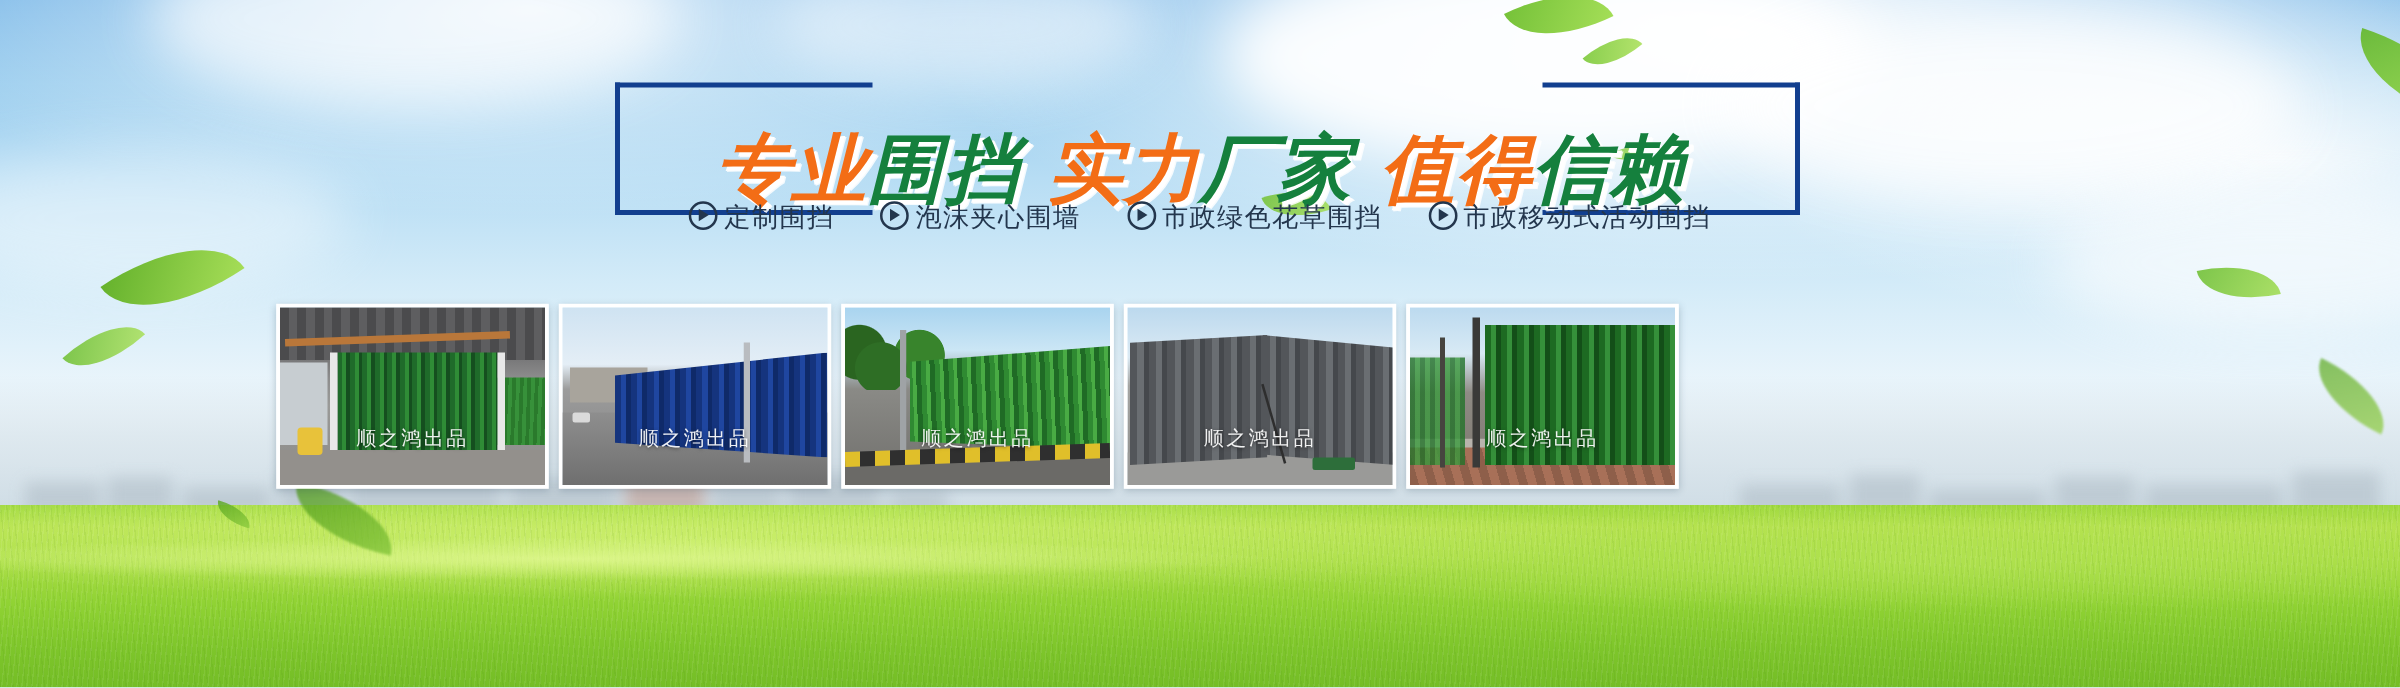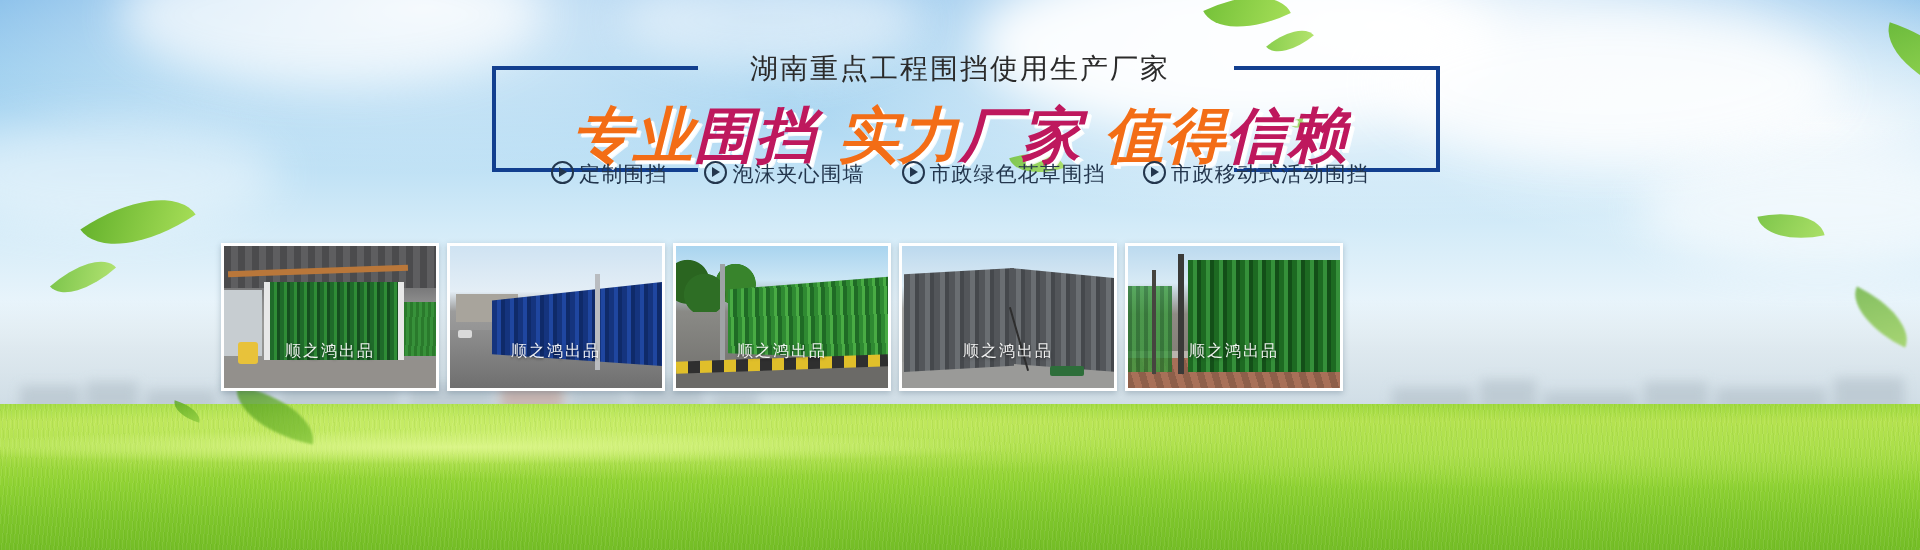--- a/index.html
+++ b/index.html
@@ -85,21 +85,21 @@
     font-size:28px;letter-spacing:2px;color:#2b2b2b;font-weight:400;
     font-family:"DejaVu Sans","Liberation Sans",sans-serif;}
 
   
   .headline{position:absolute;left:0;top:96px;width:1920px;text-align:center;
     font-size:60px;font-weight:bold;font-style:italic;letter-spacing:1px;
     white-space:nowrap;font-family:"DejaVu Sans","Liberation Sans",sans-serif;}
   .headline .w{display:inline-block;
     text-shadow:3px 3px 0 #ffffff, 4px 4px 0 rgba(255,255,255,.85);text-align:center;}
   .or{color:#f36d16;}
-  .bl2{color:#be185d;font-style:italic;}
+  .bl2{color:#15803d;font-style:italic;}
   .gap{display:inline-block;width:22px;}
 
   
   .bullets{position:absolute;left:0;top:160px;width:1920px;}
   .brow{width:1920px;text-align:center;white-space:nowrap;margin-bottom:8px;}
   .bitem{display:inline-block;margin:0 16px;font-size:21px;color:#23364d;
     letter-spacing:1px;vertical-align:middle;}
   .pico{display:inline-block;width:19px;height:19px;border:2px solid #23364d;
     border-radius:50%;position:relative;vertical-align:-3px;margin-right:5px;}
   .pico:after{content:"";position:absolute;left:6px;top:4px;
@@ -227,21 +227,20 @@
 
   <div class="bracket">
     <div class="bk bk-l-v"></div>
       <div class="bk bk-l-t"></div>
       <div class="bk bk-l-b"></div>
     <div class="bk bk-r-v"></div>
       <div class="bk bk-r-t"></div>
       <div class="bk bk-r-b"></div>
   </div>
 
-  <div class="subtitle">湖南重点工程围挡使用生产厂家</div>
 
   <div class="headline">
     <span class="w or">专业</span><span class="w bl2">围挡</span><span class="gap"></span><span class="w or">实力</span><span class="w bl2">厂家</span><span class="gap"></span><span class="w or">值得</span><span class="w bl2">信赖</span>
   </div>
 
   <div class="bullets">
     <div class="brow">
       <span class="bitem"><span class="pico"></span><span>定制围挡</span></span>
       <span class="bitem"><span class="pico"></span><span>泡沫夹心围墙</span></span>
       <span class="bitem"><span class="pico"></span><span>市政绿色花草围挡</span></span>

